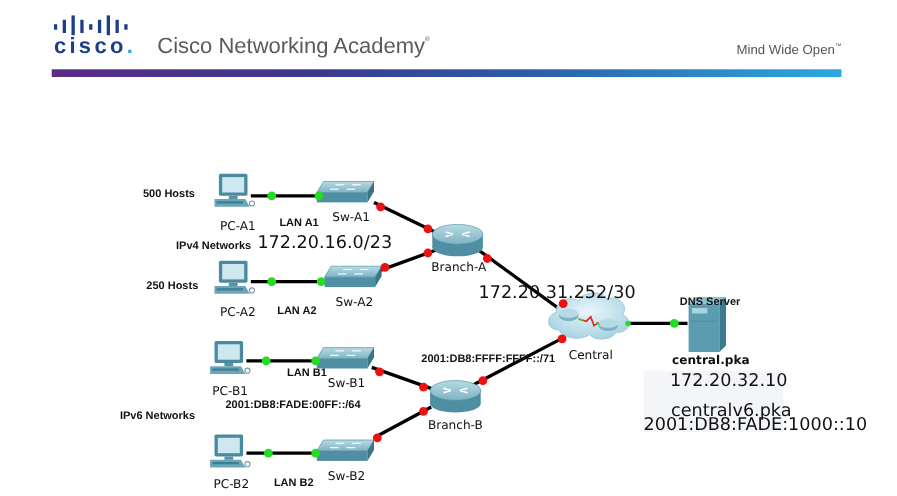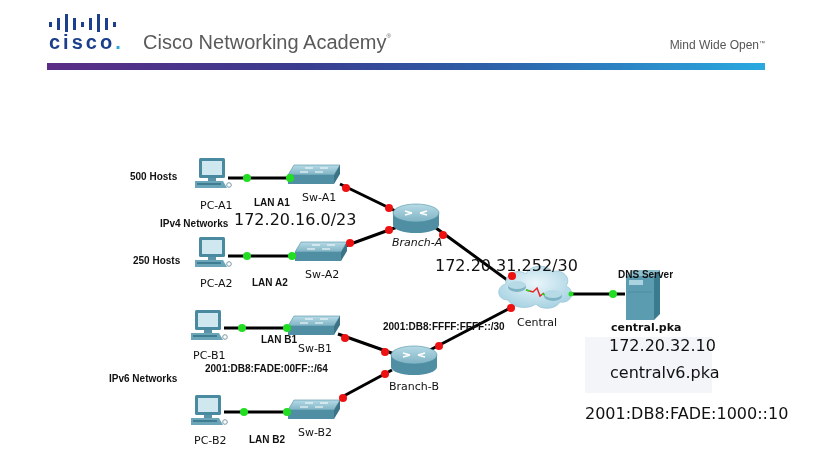--- a/index.html
+++ b/index.html
@@ -162,30 +162,30 @@
 <div class="lbl" style="left:200px;top:199px;">PC-A1</div>
 <div class="lbl" style="left:200px;top:277px;">PC-A2</div>
 <div class="lbl" style="left:193px;top:349px;">PC-B1</div>
 <div class="lbl" style="left:194px;top:434px;">PC-B2</div>
 
 <div class="lbl" style="left:302px;top:191px;">Sw-A1</div>
 <div class="lbl" style="left:305px;top:268px;">Sw-A2</div>
 <div class="lbl" style="left:298px;top:342px;">Sw-B1</div>
 <div class="lbl" style="left:298px;top:426px;">Sw-B2</div>
 
-<div class="lbl" style="left:392px;top:236px;font-style:italic;">Branch-A</div>
+<div class="lbl" style="left:392px;top:236px;">Branch-A</div>
 <div class="lbl" style="left:389px;top:380px;">Branch-B</div>
 <div class="lbl" style="left:517px;top:316px;">Central</div>
 <div class="lbl ser" style="left:618px;top:249px;margin-top:20px;">DNS Server</div>
 
 <div class="lbl ser" style="left:254px;top:197px;">LAN A1</div>
 <div class="lbl sm" style="left:234px;top:210px;">172.20.16.0/23</div>
 <div class="lbl ser" style="left:252px;top:277px;">LAN A2</div>
 <div class="lbl ser" style="left:249px;top:334px;margin-left:12px;">LAN B1</div>
 <div class="lbl ser" style="left:205px;top:363px;">2001:DB8:FADE:00FF::/64</div>
 <div class="lbl ser" style="left:249px;top:434px;">LAN B2</div>
 <div class="lbl sm" style="left:435px;top:256px;">172.20.31.252/30</div>
-<div class="lbl ser" style="left:383px;top:321px;">2001:DB8:FFFF:FFFF::/30</div>
+<div class="lbl ser" style="left:383px;top:321px;">2001:DB8:FFFF:FFFF::/71</div>
 
 <div class="lbl" style="left:611px;top:321px;font-weight:bold;">central.pka</div>
 <div class="lbl sm" style="left:609px;top:336px;">172.20.32.10</div>
 <div class="lbl sm" style="left:610px;top:363px;">centralv6.pka</div>
-<div class="lbl sm" style="left:585px;top:376px;margin-top:28px;">2001:DB8:FADE:1000::10</div>
+<div class="lbl sm" style="left:585px;top:376px;">2001:DB8:FADE:1000::10</div>
 
 </body></html>

